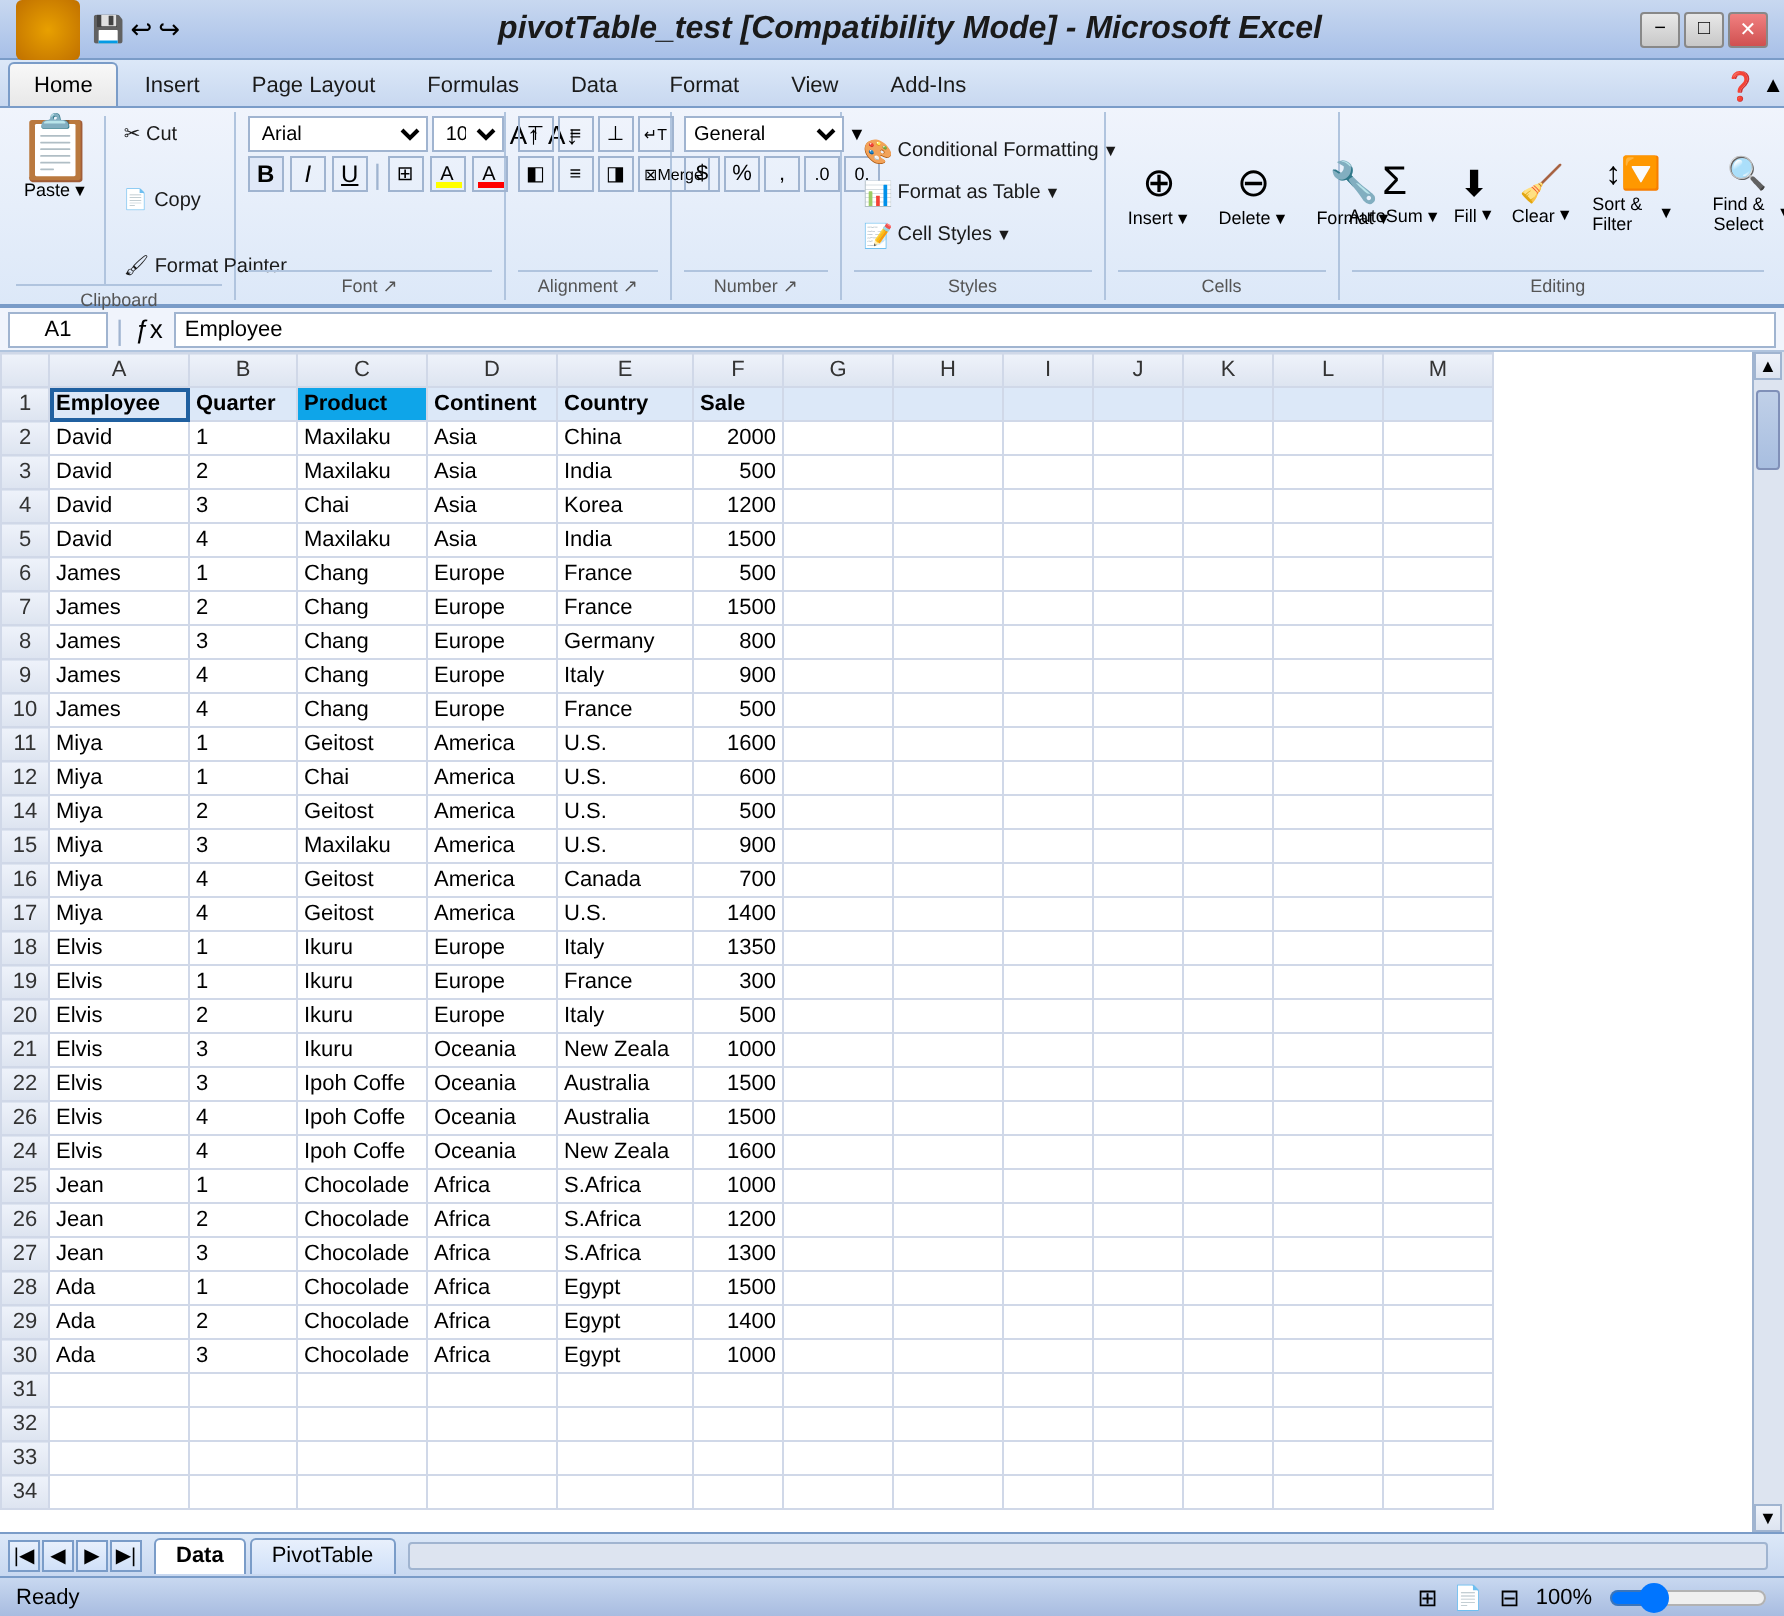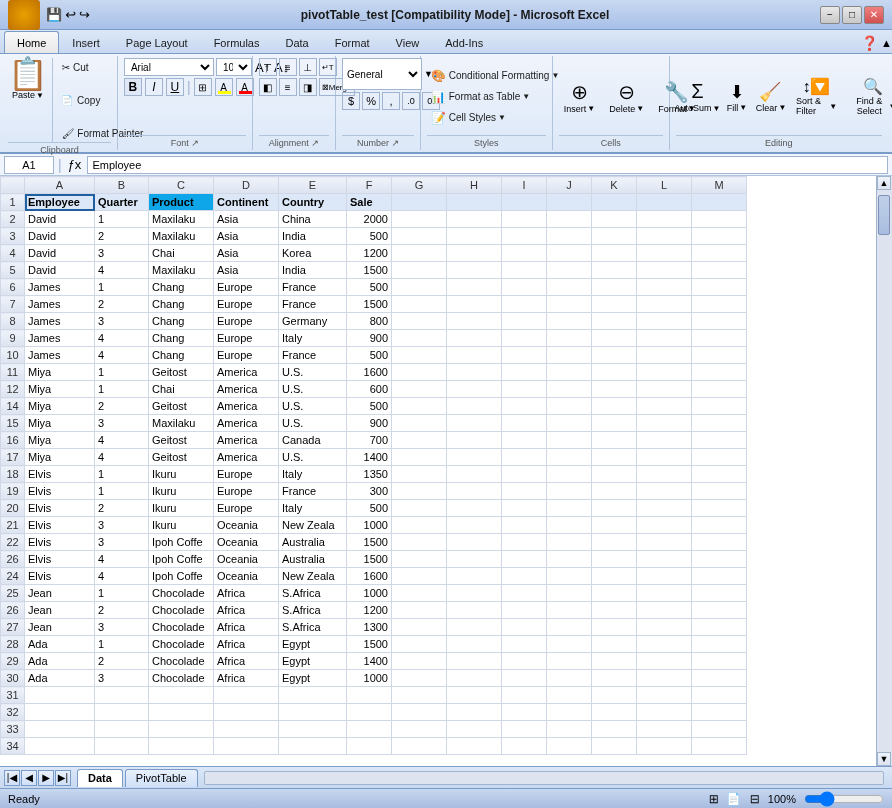--- a/index.html
+++ b/index.html
@@ -9,21 +9,21 @@
     .title-bar {
       background: linear-gradient(to bottom, #c8d8f0 0%, #a8c0e8 100%);
       height: 30px;
       display: flex;
       align-items: center;
       justify-content: space-between;
       padding: 0 8px;
       border-bottom: 1px solid #7a9cc8;
     }
     .title-bar-left { display: flex; align-items: center; gap: 6px; }
-    .title-bar-center { font-size: 12px; font-weight: bold; color: #1a1a1a; flex: 1; text-align: center; }
+    .title-bar-center { font-size: 16px; font-weight: bold; color: #1a1a1a; flex: 1; text-align: center; font-style: italic; }
     .title-bar-right { display: flex; gap: 2px; }
     .win-btn { width: 20px; height: 18px; border: 1px solid #888; border-radius: 2px; background: linear-gradient(to bottom, #e8e8e8, #c8c8c8); font-size: 10px; cursor: pointer; display: flex; align-items: center; justify-content: center; }
     .office-btn { width: 32px; height: 30px; background: radial-gradient(circle at 50% 50%, #e8a000, #c07000); border-radius: 3px; display: flex; align-items: center; justify-content: center; }
 
     
     .ribbon-tabs {
       background: linear-gradient(to bottom, #dce8f8 0%, #c8d8f0 100%);
       height: 24px;
       display: flex;
       align-items: flex-end;
@@ -359,21 +359,21 @@
         <button style="width:18px;height:18px;border:1px solid #a0b4d0;background:transparent;cursor:pointer;font-size:10px;">◨</button>
         <button style="width:36px;height:18px;border:1px solid #a0b4d0;background:transparent;cursor:pointer;font-size:8px;">⊠Merge</button>
       </div>
     </div>
     <div class="ribbon-group-label">Alignment <span style="cursor:pointer;">↗</span></div>
   </div>
 
   <div class="ribbon-group">
     <div class="ribbon-group-content" style="flex-direction:column;gap:2px;align-items:stretch;">
       <div style="display:flex;align-items:center;gap:2px;">
-        <select style="height:32px;font-size:10px;border:1px solid #a0b4d0;background:white;width:80px;cursor:pointer;">
+        <select style="height:18px;font-size:10px;border:1px solid #a0b4d0;background:white;width:80px;cursor:pointer;">
           <option>General</option>
         </select>
         <span class="dropdown-arrow" style="font-size:9px;">▼</span>
       </div>
       <div style="display:flex;gap:2px;align-items:center;">
         <button style="width:18px;height:18px;border:1px solid #a0b4d0;background:transparent;cursor:pointer;font-size:11px;">$</button>
         <button style="width:18px;height:18px;border:1px solid #a0b4d0;background:transparent;cursor:pointer;font-size:11px;">%</button>
         <button style="width:18px;height:18px;border:1px solid #a0b4d0;background:transparent;cursor:pointer;font-size:11px;">,</button>
         <button style="width:18px;height:18px;border:1px solid #a0b4d0;background:transparent;cursor:pointer;font-size:9px;">.0</button>
         <button style="width:18px;height:18px;border:1px solid #a0b4d0;background:transparent;cursor:pointer;font-size:9px;">0.</button>

